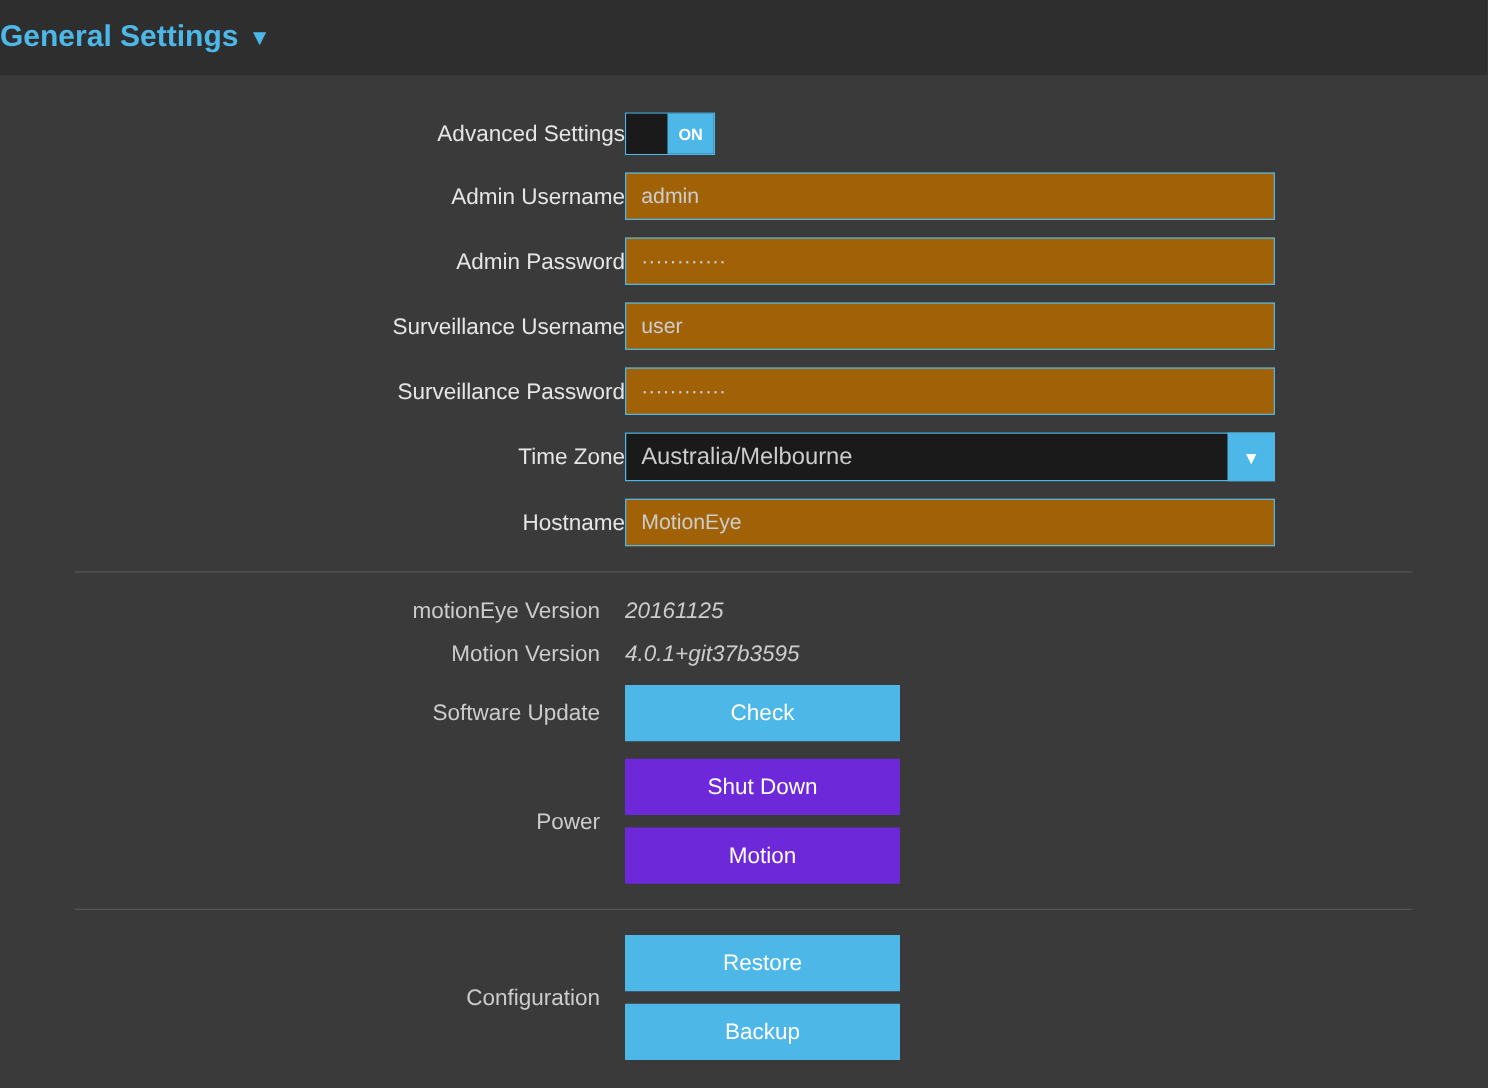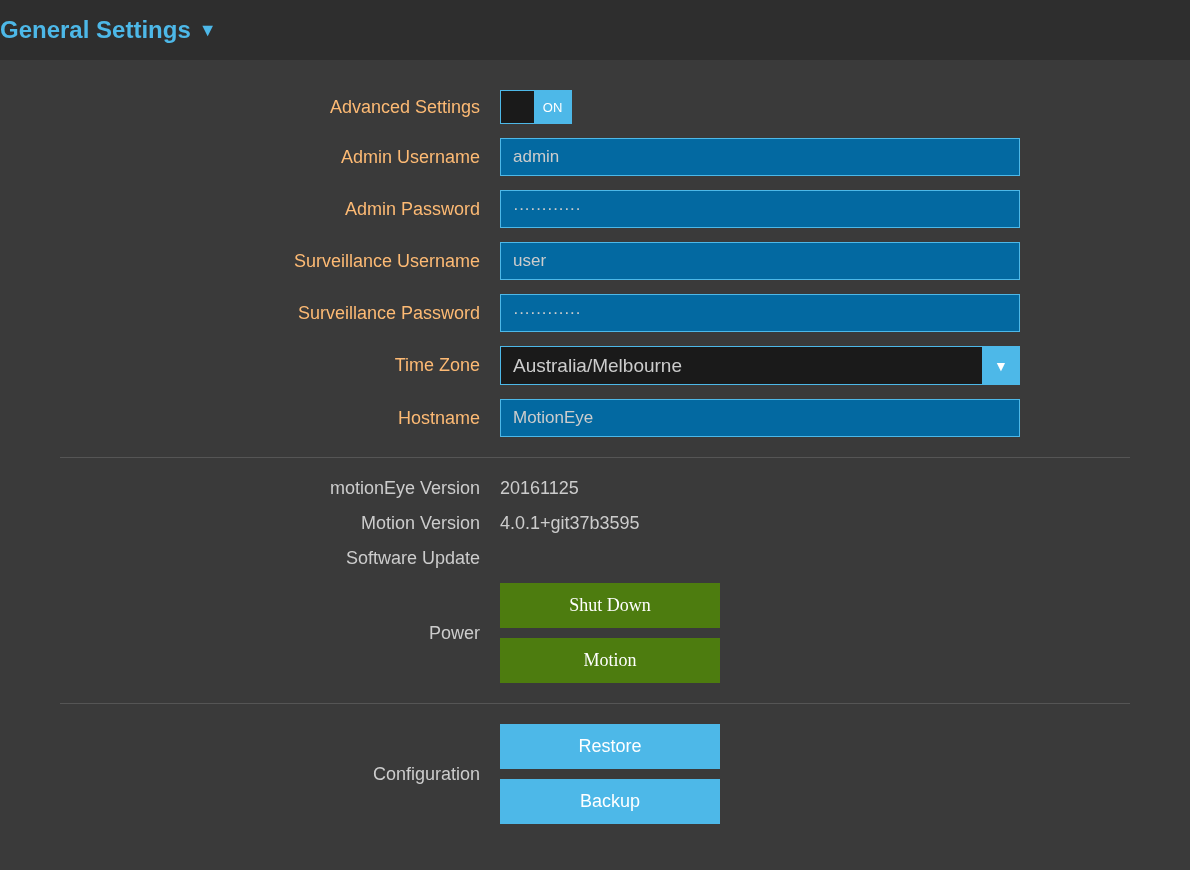--- a/index.html
+++ b/index.html
@@ -44,34 +44,33 @@
 
     .form-row {
       display: flex;
       align-items: center;
       margin-bottom: 14px;
     }
 
     .form-label {
       width: 440px;
       text-align: right;
-      padding-right: 20px;
-      font-size: 18px;
-      color: #fdba74;
+      font-size: 18px;
+      color: #e5e5e5;
     }
 
     .form-control {
       flex: 1;
       max-width: 520px;
     }
 
     input[type="text"],
     input[type="password"] {
       width: 100%;
-      background-color: #0369a1;
+      background-color: #a16207;
       border: 1.5px solid #4db8e8;
       color: #cccccc;
       font-size: 17px;
       padding: 8px 12px;
       outline: none;
     }
 
     .toggle-switch {
       display: flex;
       align-items: center;
@@ -90,21 +89,21 @@
     }
 
     .toggle-on {
       width: 38px;
       height: 100%;
       background-color: #4db8e8;
       display: flex;
       align-items: center;
       justify-content: center;
       font-size: 13px;
-      font-weight: normal;
+      font-weight: bold;
       color: white;
     }
 
     .select-wrapper {
       position: relative;
       width: 100%;
       max-width: 520px;
     }
 
     .select-field {
@@ -154,41 +153,41 @@
       width: 440px;
       text-align: right;
       padding-right: 20px;
       font-size: 18px;
       color: #cccccc;
     }
 
     .info-value {
       font-size: 18px;
       color: #cccccc;
+      font-style: italic;
     }
 
     .btn {
       padding: 12px 40px;
       font-size: 18px;
       font-weight: normal;
       border: none;
       cursor: pointer;
       min-width: 220px;
       text-align: center;
     }
 
     .btn-blue {
       background-color: #4db8e8;
       color: white;
     }
 
     .btn-red {
-      background-color: #4d7c0f;
+      background-color: #6d28d9;
       color: white;
-      font-family: Liberation Serif, serif;
     }
 
     .power-buttons {
       display: flex;
       flex-direction: column;
       gap: 10px;
     }
 
     .config-buttons {
       display: flex;
@@ -281,20 +280,21 @@
       <div class="info-value">20161125</div>
     </div>
 
     <div class="info-row">
       <div class="info-label">Motion Version</div>
       <div class="info-value">4.0.1+git37b3595</div>
     </div>
 
     <div class="info-row">
       <div class="info-label">Software Update</div>
+      <button class="btn btn-blue">Check</button>
     </div>
 
     <div class="info-row">
       <div class="info-label">Power</div>
       <div class="power-buttons">
         <button class="btn btn-red">Shut Down</button>
         <button class="btn btn-red">Motion</button>
       </div>
     </div>
 

